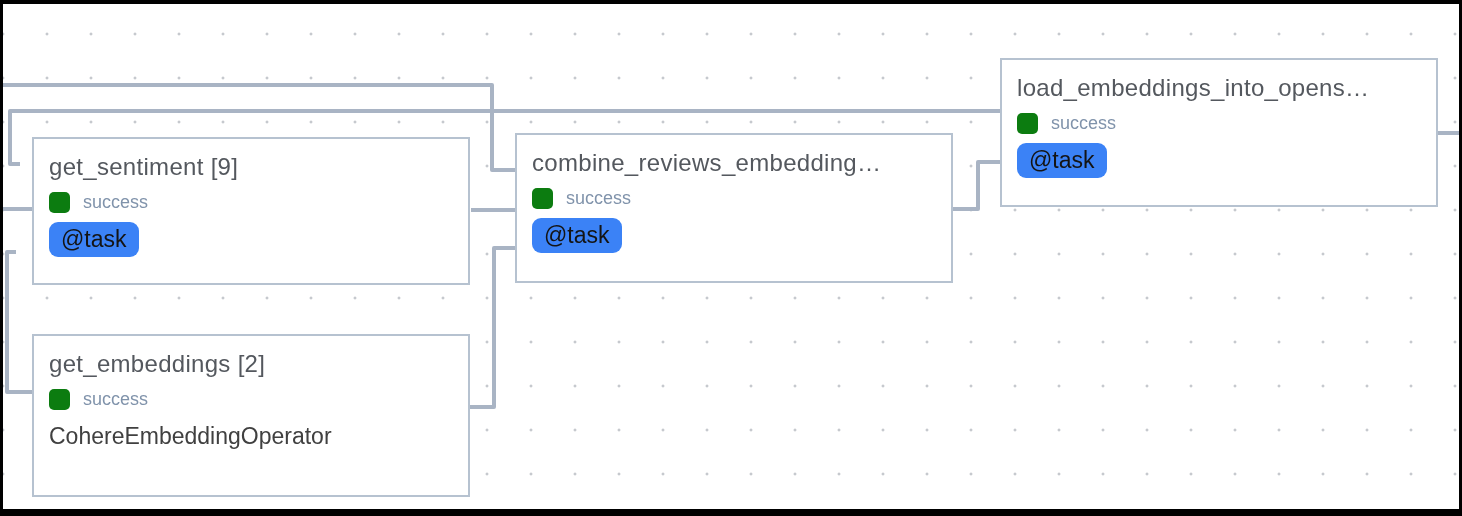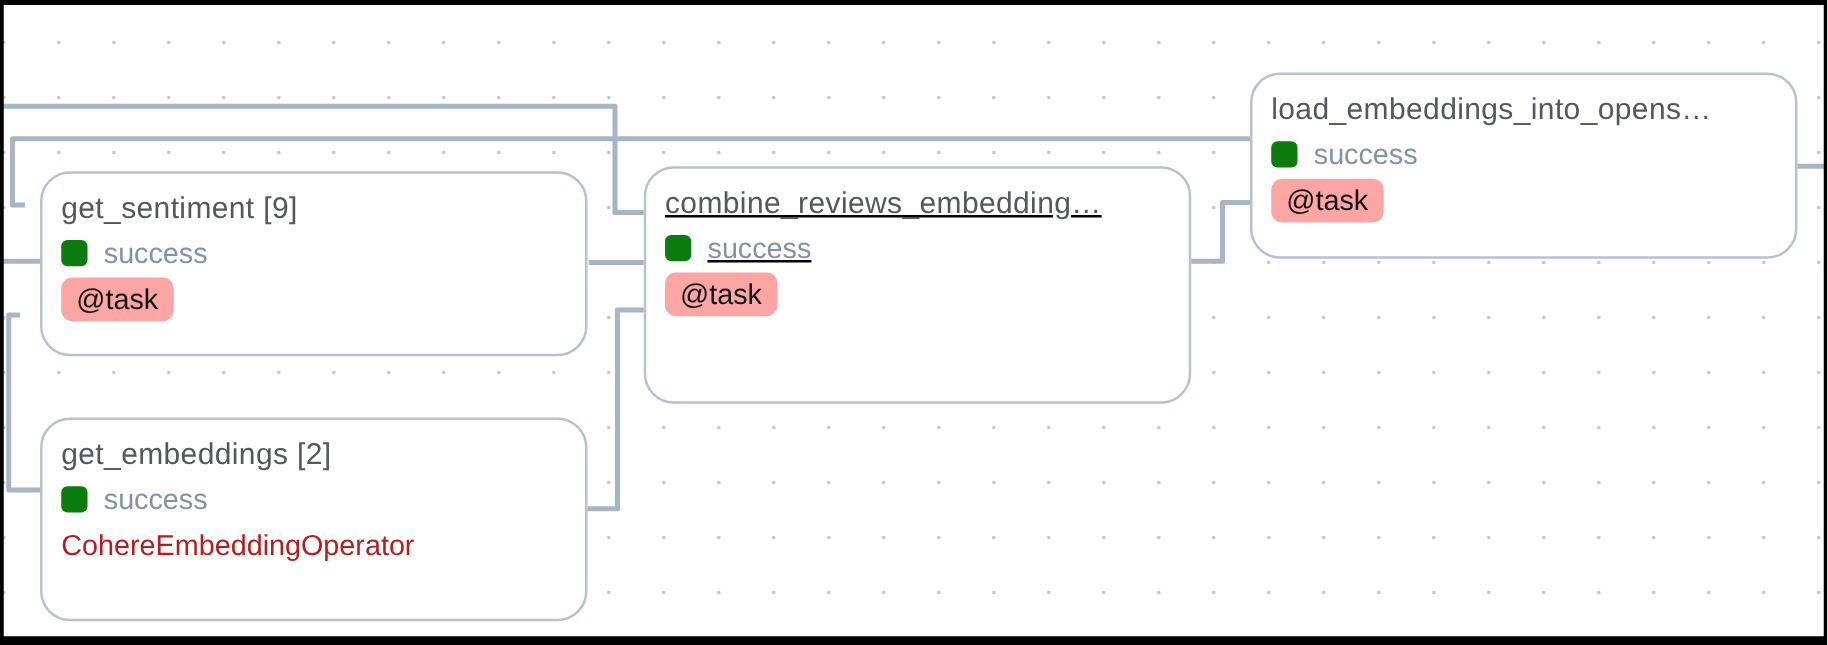--- a/index.html
+++ b/index.html
@@ -28,27 +28,27 @@
     stroke-width: 4;
     stroke-linejoin: round;
     stroke-linecap: butt;
   }
   .node {
     position: absolute;
     width: 438px;
     box-sizing: border-box;
     background: #ffffff;
     border: 2px solid #b6c2d0;
-    border-radius: 24px;
+    border-radius: 0;
     padding: 13px 15px 12px 15px;
     z-index: 2;
   }
   .node-get-sentiment  { left: 32px;  top: 137px; height: 148px; }
   .node-get-embeddings { left: 32px;  top: 334px; height: 163px; }
-  .node-combine        { left: 515px; top: 133px; height: 190px; text-decoration: underline; }
+  .node-combine        { left: 515px; top: 133px; height: 150px; }
   .node-load           { left: 1000px; top: 58px; height: 149px; }
   .node-title {
     font-size: 24px;
     color: #54585e;
     letter-spacing: 0.3px;
     white-space: nowrap;
     overflow: hidden;
     line-height: 30px;
   }
   .status-row {
@@ -58,38 +58,38 @@
     margin-top: 8px;
     height: 24px;
   }
   .status-square {
     width: 21px; height: 21px;
     background: #0c7c10;
     border-radius: 5px;
     flex: 0 0 auto;
   }
   .status-label {
-    font-size: 23px;
+    font-size: 18px;
     color: #8093ab;
     line-height: 24px;
   }
   .subtitle-badge {
     display: inline-block;
     margin-top: 8px;
-    background: #fca5a5;
+    background: #3b82f6;
     color: #141414;
     font-size: 23px;
     line-height: 26px;
     padding: 4px 12px 5px 12px;
     border-radius: 9px;
   }
   .subtitle-plain {
     display: inline-block;
     margin-top: 8px;
-    color: #b91c1c;
+    color: #404040;
     font-size: 23px;
     line-height: 26px;
     padding: 4px 0 5px 0;
   }
 </style>
 </head>
 <body>
 
 <div class="stage">
 

